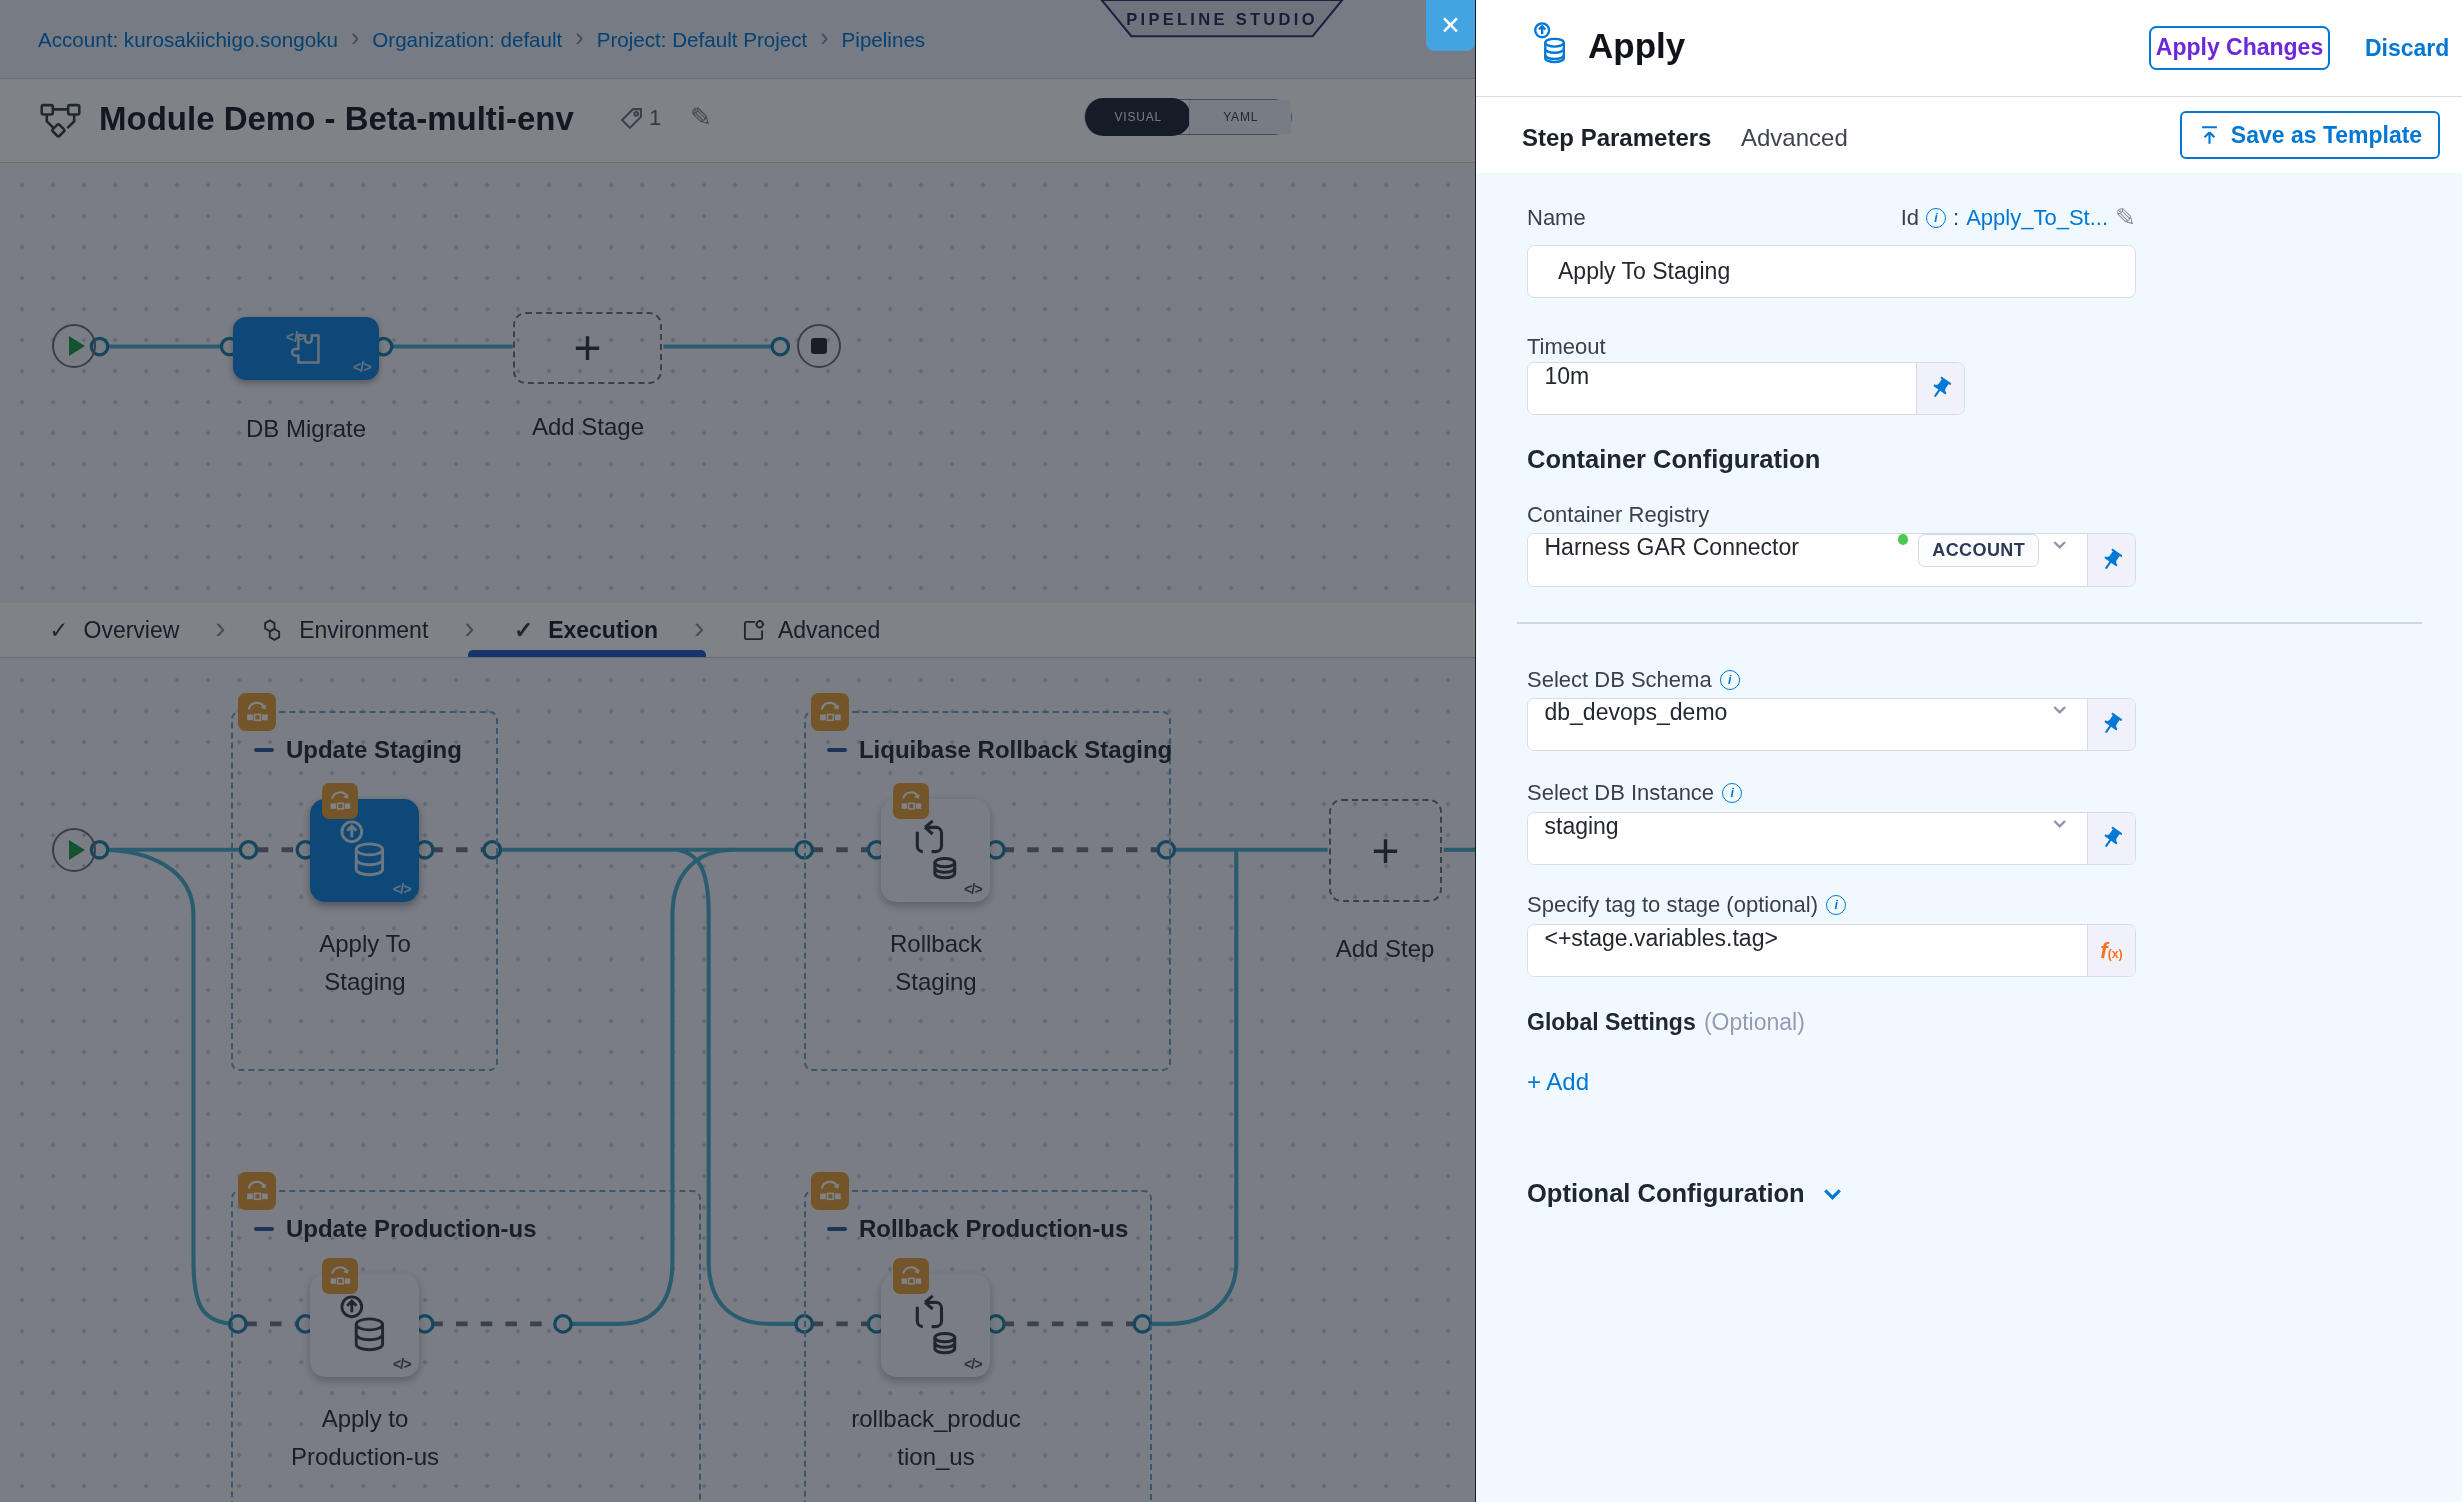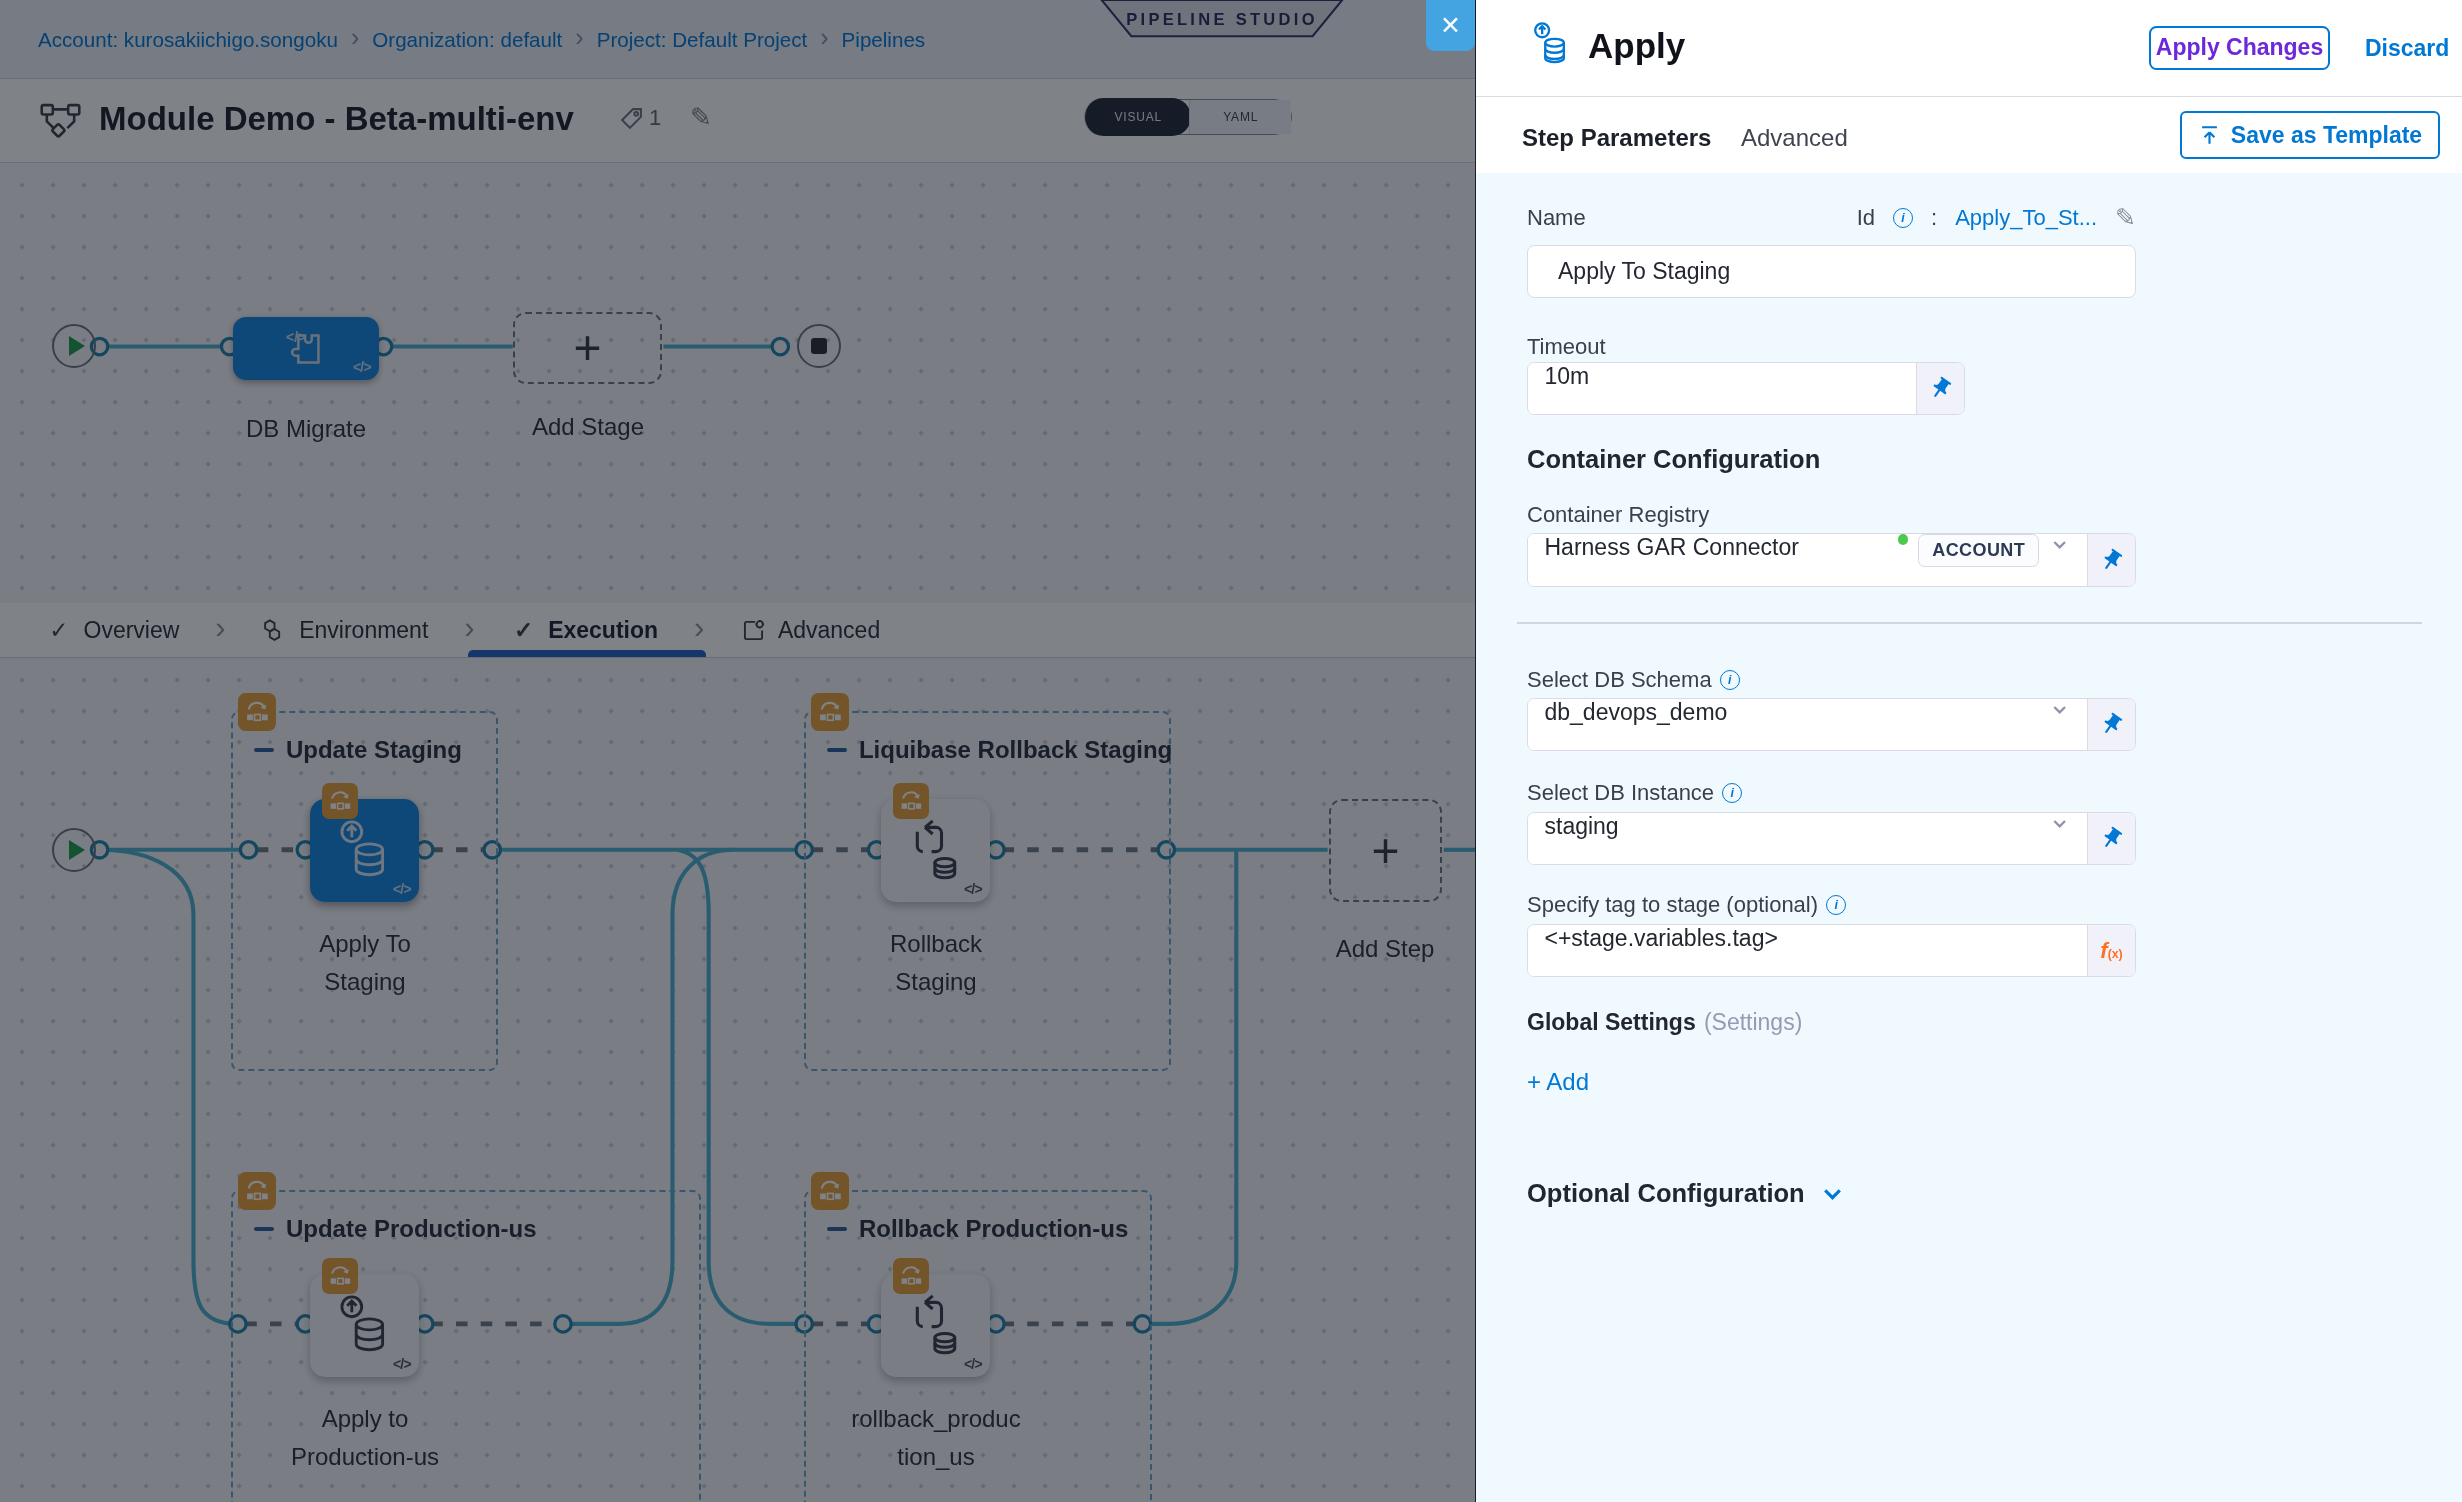--- a/index.html
+++ b/index.html
@@ -92,21 +92,21 @@
   .igroup .main .val { flex:1; white-space:nowrap; }
   .seg { width:48px; background:#f1f2f9; border-left:1.2px solid #d9dae5; display:flex; align-items:center; justify-content:center; }
   .pin-svg { width:25px; height:25px; color:#0278d5; }
   .chev { width:21.4px; height:21.4px; color:#9093a8; flex:none; }
   .scope-dot { width:10.7px; height:10.7px; border-radius:50%; background:#4dc952; flex:none; }
   .scope-badge { border:1.6px solid #d6d8e4; background:#fbfcfe; border-radius:6.6px; padding:5px 13px; font-size:18px; font-weight:bold; color:#2b3a55; letter-spacing:0.4px; flex:none; }
   .fx { color:#ff7020; font-size:22px; font-style:italic; font-weight:bold; }
   .fx small { font-size:12.3px; font-style:normal; }
 
   #id-row { position:absolute; left:51px; top:30px; width:609px; display:flex; justify-content:space-between; align-items:center; }
-  #id-right { display:flex; align-items:center; gap:18px; font-size:22px; color:#3b3f4c; }
+  #id-right { display:flex; align-items:center; gap:7px; font-size:22px; color:#3b3f4c; }
   #id-link { color:#0278d5; }
   .pencil { color:#8a8f9a; font-size:25px; }
   #content-divider { position:absolute; left:41px; right:41px; top:449px; height:1.6px; background:#d2d7df; }
   #global-row { position:absolute; left:51px; top:836px; font-size:23px; }
   #add-link { position:absolute; left:51px; top:895px; font-size:24px; color:#0278d5; background:none; border:none; cursor:pointer; font-family:inherit; }
   #optional-row { position:absolute; left:51px; top:1006px; display:flex; align-items:center; gap:15px; cursor:pointer; }
   #optional-row .oc { font-size:25.5px; font-weight:bold; color:#22262e; }
   #optional-row .chevb { width:25px; height:25px; color:#0278d5; }
 </style>
 </head>
@@ -556,21 +556,21 @@
         <div class="main">
             <span class="val">&lt;+stage.variables.tag&gt;</span>
           </div>
         <div class="seg">
           <span class="fx"><span>f</span><small>(x)</small></span>
         </div>
       </div>
 
       <div id="global-row" class="fl" style="top:836px;">
         <span style="font-weight:bold; color:#22262e;">Global Settings</span>
-        <span style="color:#989ab3;">(Settings)</span>
+        <span style="color:#989ab3;">(Optional)</span>
       </div>
 
       <button id="add-link">+ Add</button>
 
       <div id="optional-row">
         <span class="oc">Optional Configuration</span>
         <svg class="chevb" viewBox="0 0 24 24" fill="none" stroke="currentColor" stroke-width="3">
             <path d="M5 9 l7 7 7-7"></path>
           </svg>
       </div>

